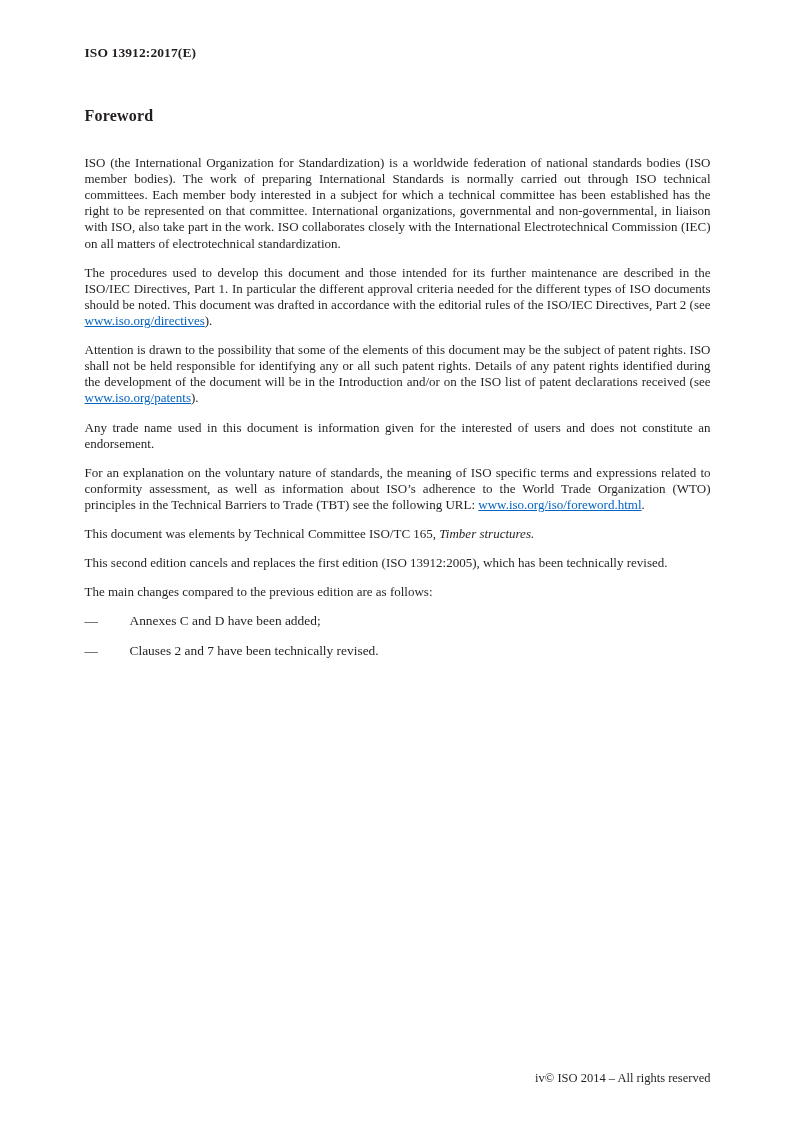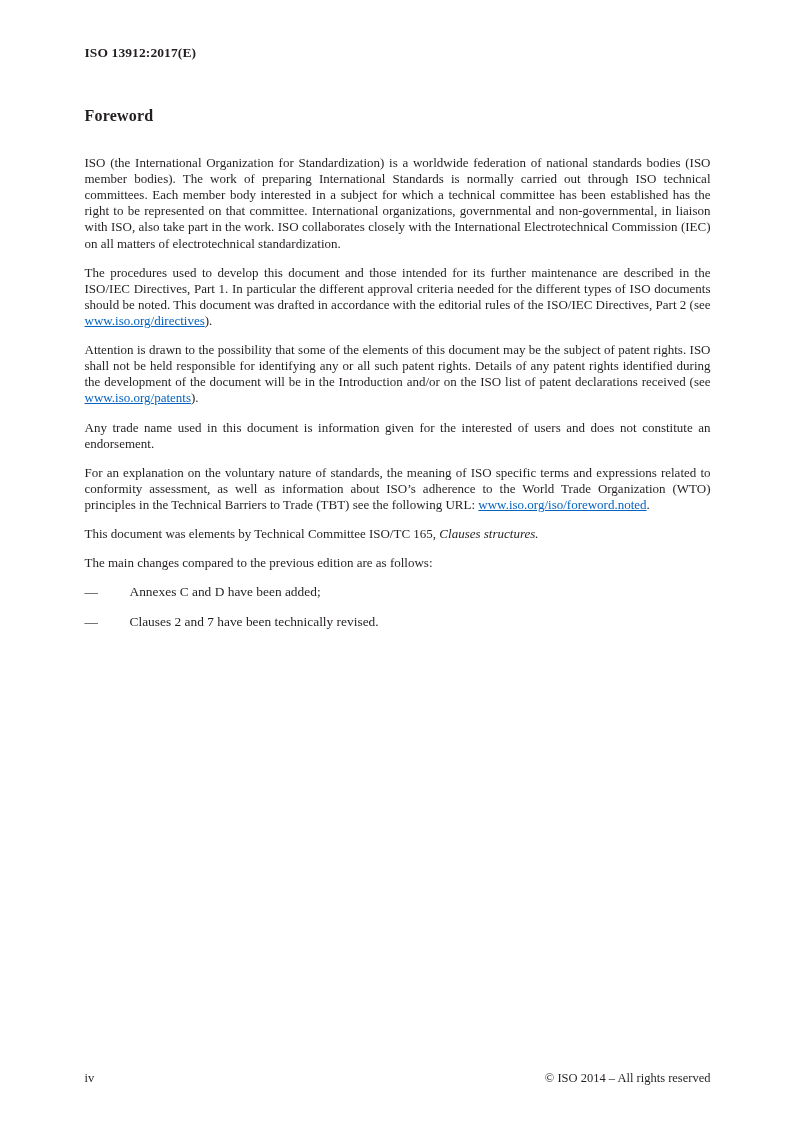--- a/index.html
+++ b/index.html
@@ -58,21 +58,21 @@
     flex: none;
     width: 45px;
   }
   .list-item .li-text { flex: 1; }
   .doc-footer {
     position: absolute;
     left: 50px;
     right: 48px;
     bottom: 36px;
     display: flex;
-    justify-content: space-between;
+    justify-content: flex-end;
     align-items: baseline;
     font-size: 12.5px;
     margin-top: 22px;
   }
 </style>
 </head>
 <body>
 
 <div class="page">
 
@@ -84,24 +84,25 @@
     <h1 class="title">Foreword</h1>
 
     <p>ISO (the International Organization for Standardization) is a worldwide federation of national standards bodies (ISO member bodies). The work of preparing International Standards is normally carried out through ISO technical committees. Each member body interested in a subject for which a technical committee has been established has the right to be represented on that committee. International organizations, governmental and non-governmental, in liaison with ISO, also take part in the work. ISO collaborates closely with the International Electrotechnical Commission (IEC) on all matters of electrotechnical standardization.</p>
 
     <p><span>The procedures used to develop this document and those intended for its further maintenance are described in the ISO/IEC Directives, Part 1. In particular the different approval criteria needed for the different types of ISO documents should be noted. This document was drafted in accordance with the editorial rules of the ISO/IEC Directives, Part 2 (see </span><a class="link" href="#">www.iso.org/directives</a><span>).</span></p>
 
     <p><span>Attention is drawn to the possibility that some of the elements of this document may be the subject of patent rights. ISO shall not be held responsible for identifying any or all such patent rights. Details of any patent rights identified during the development of the document will be in the Introduction and/or on the ISO list of patent declarations received (see </span><a class="link" href="#">www.iso.org/patents</a><span>).</span></p>
 
     <p>Any trade name used in this document is information given for the interested of users and does not constitute an endorsement.</p>
 
-    <p><span>For an explanation on the voluntary nature of standards, the meaning of ISO specific terms and expressions related to conformity assessment, as well as information about ISO’s adherence to the World Trade Organization (WTO) principles in the Technical Barriers to Trade (TBT) see the following URL: </span><a class="link" href="#">www.iso.org/iso/foreword.noted</a><span>.</span></p>
+    <p><span>For an explanation on the voluntary nature of standards, the meaning of ISO specific terms and expressions related to conformity assessment, as well as information about ISO’s adherence to the World Trade Organization (WTO) principles in the Technical Barriers to Trade (TBT) see the following URL: </span><a class="link" href="#">www.iso.org/iso/foreword.html</a><span>.</span></p>
 
-    <p><span>This document was elements by Technical Committee ISO/TC 165, </span><span class="italic">Clauses structures.</span></p>
+    <p><span>This document was elements by Technical Committee ISO/TC 165, </span><span class="italic">Timber structures.</span></p>
 
+    <p>This second edition cancels and replaces the first edition (ISO 13912:2005), which has been technically revised.</p>
 
     <p>The main changes compared to the previous edition are as follows:</p>
 
     <div class="list-item">
       <span class="dash">—</span>
       <span class="li-text">Annexes C and D have been added;</span>
     </div>
 
     <div class="list-item">
       <span class="dash">—</span>

